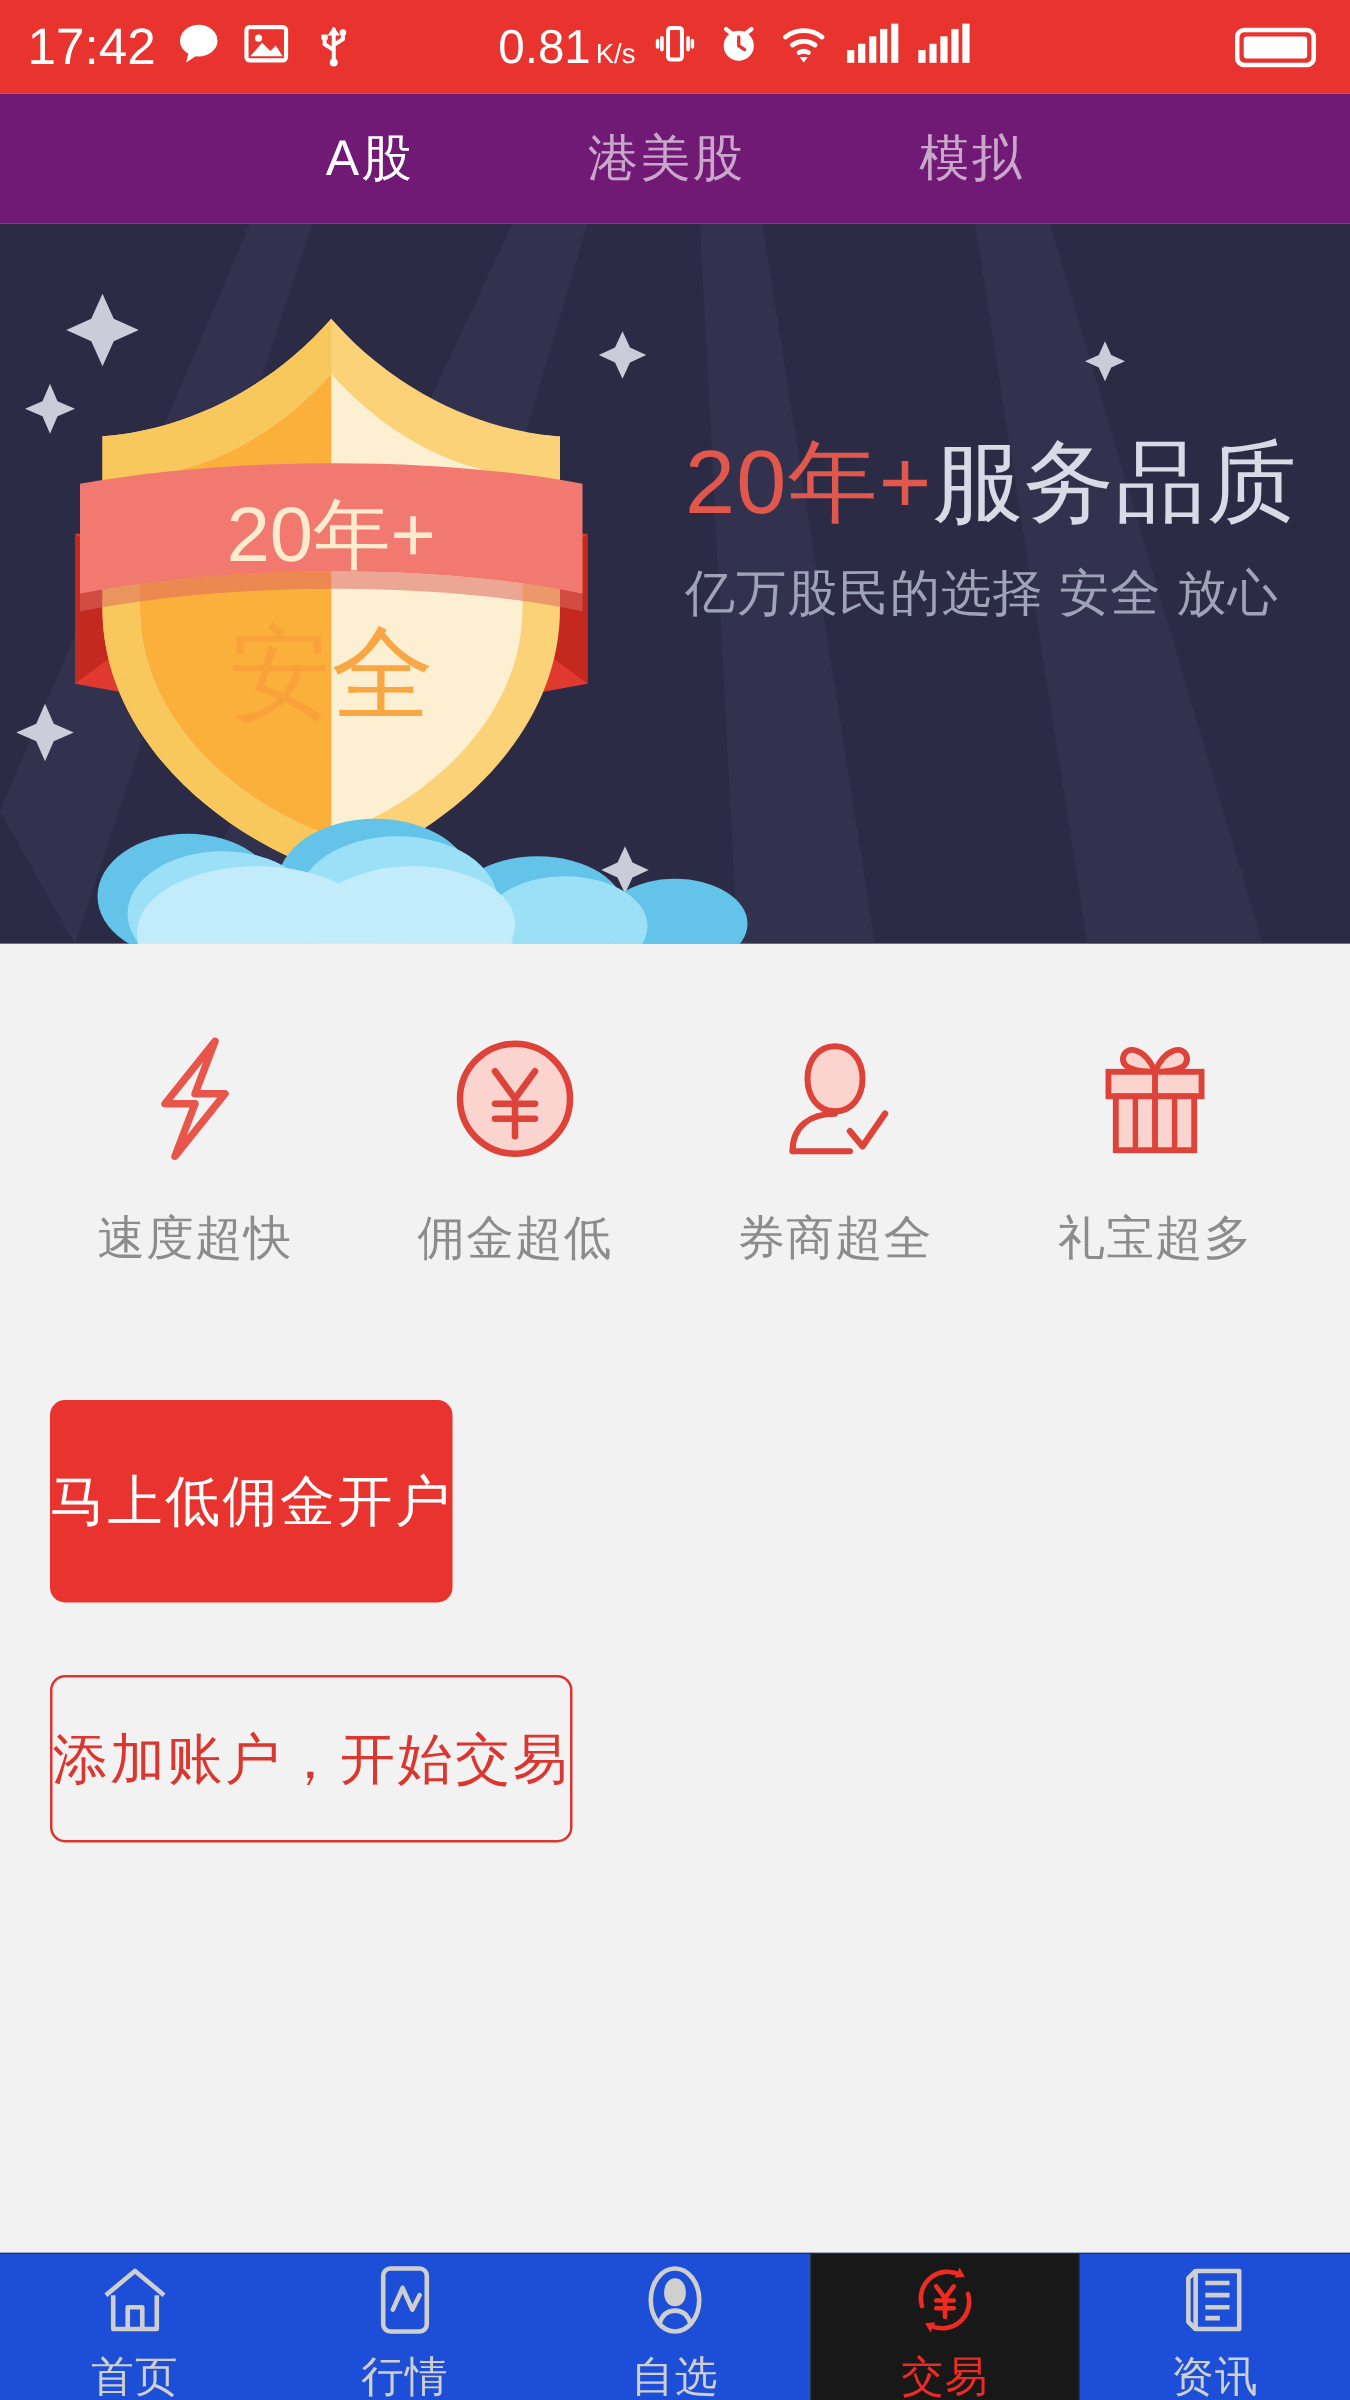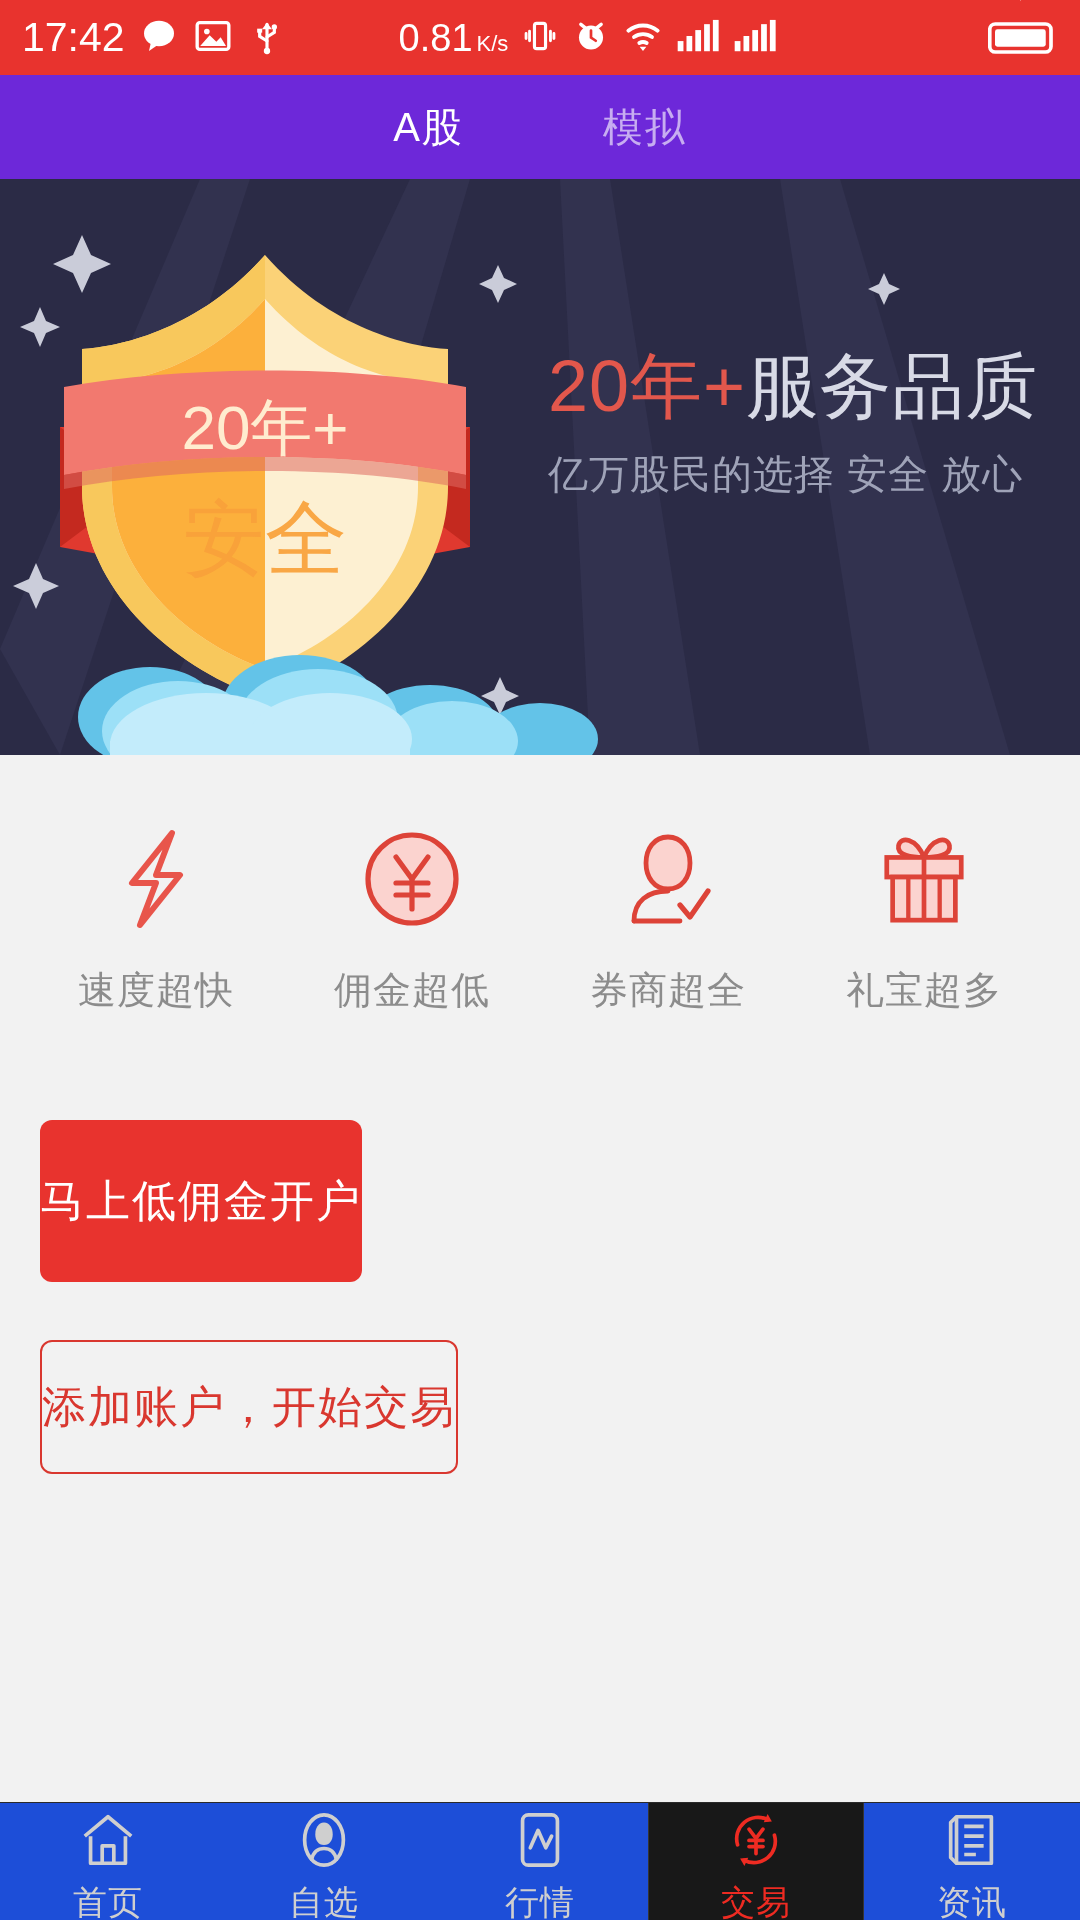--- a/index.html
+++ b/index.html
@@ -21,21 +21,21 @@
   .sb-clock { font-size:41px; letter-spacing:0px; font-weight:400; line-height:1; }
   .sb-mid { display:flex; align-items:center; gap:13px; margin-left:96px; }
   .sb-speed { font-size:38px; line-height:1; display:flex; align-items:baseline; }
   .sb-speed .unit { font-size:22px; margin-left:4px; }
   .sb-right { display:flex; align-items:center; gap:12px; margin-left:auto;flex-direction:column; }
   .sb-batt-num { font-size:40px; line-height:1; }
   .ico { display:inline-block; }
 
   
   .topbar {
-    height:104px; background:#6d28d9; flex-shrink:0;
+    height:104px; background:#701a75; flex-shrink:0;
     display:flex; align-items:center; justify-content:center; gap:15px;
   }
   .tab {
     font-size:40px; color:rgba(255,255,255,0.62);
     padding:0 62px; line-height:1; letter-spacing:2px;
     cursor:pointer; background:none; border:none;
     font-family:inherit;
   }
   .tab.active { color:#ffffff; }
 
@@ -193,20 +193,21 @@
           <rect x="1" y="2" width="35" height="16" rx="3.2" fill="none" stroke="#fff" stroke-width="2.1"></rect>
           <rect x="4" y="5" width="29" height="10" rx="1.4" fill="#fff"></rect>
         </svg>
       </span>
       <span class="sb-batt-num">100</span>
     </div>
   </div>
 
   <div class="topbar">
     <button class="tab active">A股</button>
+    <button class="tab">港美股</button>
     <button class="tab">模拟</button>
   </div>
 
   <div class="banner">
     <svg class="rays" viewBox="0 0 1080 576" preserveAspectRatio="none">
       <rect width="1080" height="576" fill="#2b2b46"></rect>
       <g fill="#32324f">
         <polygon points="410,0 470,0 300,576 140,576"></polygon>
         <polygon points="560,0 610,0 700,576 590,576"></polygon>
         <polygon points="780,0 840,0 1010,576 870,576"></polygon>
@@ -342,37 +343,37 @@
           <path d="M4 14 L16 4 L28 14"></path>
             <path d="M7 14 V28 H25 V14"></path>
           <path d="M13 28 V19 H19 V28"></path>
         </svg>
       </div>
       <div class="nav-label">首页</div>
     </div>
 
     <div class="navitem">
       <div class="nav-icon">
+        <svg width="62" height="62" viewBox="0 0 32 32" fill="none" stroke="#cfcfcf" stroke-width="1.9" stroke-linejoin="round">
+          <rect x="7" y="3" width="18" height="26" rx="3"></rect>
+          <path d="M11 20 L15 11 L19 20 L22 14" stroke-linecap="round"></path>
+        </svg>
+      </div>
+      <div class="nav-label">行情</div>
+    </div>
+
+    <div class="navitem">
+      <div class="nav-icon">
         <svg width="62" height="62" viewBox="0 0 32 32" fill="none" stroke="#cfcfcf" stroke-width="1.9">
           <ellipse cx="16" cy="16" rx="10" ry="13"></ellipse>
           <path d="M16 7 C13 7 11.5 10 11.5 13 C11.5 16 13 18.6 16 18.6 C19 18.6 20.5 16 20.5 13 C20.5 10 19 7 16 7 Z" fill="#cfcfcf" stroke="none"></path>
           <path d="M9.6 26 C10.6 22 13 20.4 16 20.4 C19 20.4 21.4 22 22.4 26" stroke-linecap="round"></path>
         </svg>
       </div>
       <div class="nav-label">自选</div>
-    </div>
-
-    <div class="navitem">
-      <div class="nav-icon">
-        <svg width="62" height="62" viewBox="0 0 32 32" fill="none" stroke="#cfcfcf" stroke-width="1.9" stroke-linejoin="round">
-          <rect x="7" y="3" width="18" height="26" rx="3"></rect>
-          <path d="M11 20 L15 11 L19 20 L22 14" stroke-linecap="round"></path>
-        </svg>
-      </div>
-      <div class="nav-label">行情</div>
     </div>
 
     <div class="navitem active">
       <div class="nav-icon">
         <svg width="62" height="62" viewBox="0 0 32 32" fill="none" stroke="#ee2b22" stroke-width="1.9" stroke-linecap="round">
           <path d="M6.5 18.5 A11 11 0 0 1 22 5.5"></path>
           <path d="M25.5 13.5 A11 11 0 0 1 10 26.5"></path>
           <path d="M22 2.6 L24.2 6.4 L20 6.8 Z" fill="#ee2b22" stroke="none"></path>
           <path d="M10 29.4 L7.8 25.6 L12 25.2 Z" fill="#ee2b22" stroke="none"></path>
           <g stroke="#ee2b22" stroke-width="1.9">

